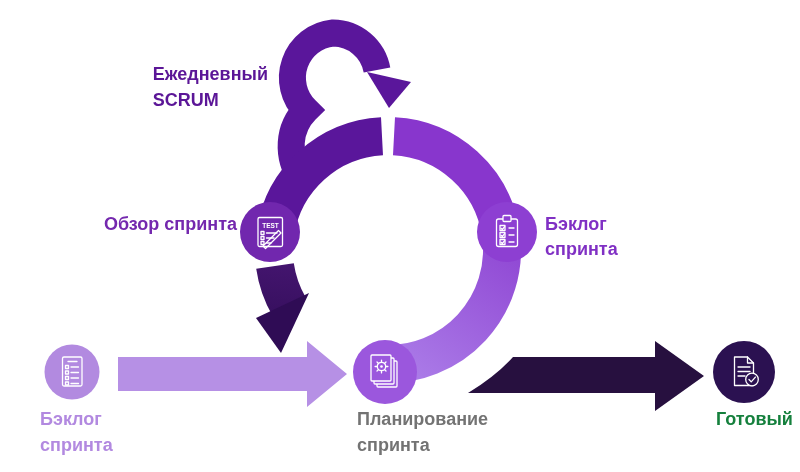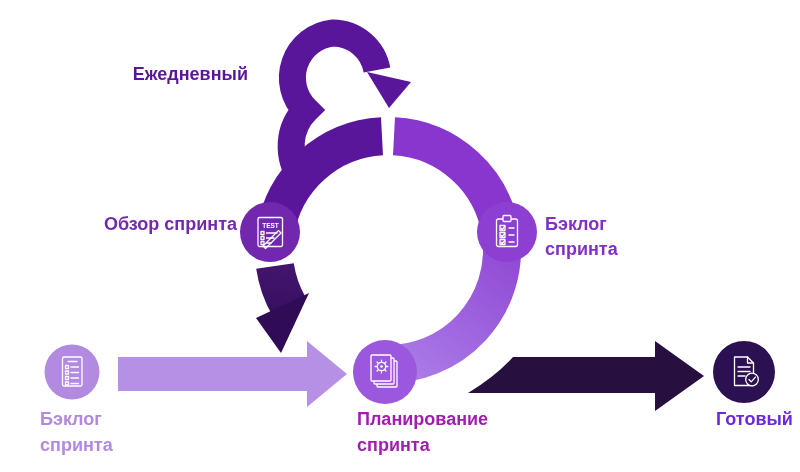--- a/index.html
+++ b/index.html
@@ -101,40 +101,41 @@
       <path d="M734.5 357 h13 l6 6 v22.5 h-19 Z"></path>
       <path d="M747.5 357 v6 h6"></path>
       <line x1="738" y1="367" x2="750" y2="367"></line>
       <line x1="738" y1="371.5" x2="750" y2="371.5"></line>
       <line x1="738" y1="376" x2="745" y2="376"></line>
       <circle cx="752" cy="379.5" r="6.3" fill="#2b1151"></circle>
       <path d="M749 379.5 l2.2 2.4 l4.2-4.8"></path>
     </g>
   </svg>
 
-  <div class="label" style="top:61px;right:552px;text-align:left;color:#5b1697;line-height:26px;">
+  <div class="label" style="top:61px;right:532px;text-align:left;color:#5b1697;line-height:26px;">
     <span class="line">Ежедневный</span>
+    <span class="line">SCRUM</span>
   </div>
 
   <div class="label" style="top:212px;right:563px;text-align:right;color:#7428ae;">
     <span class="line">Обзор спринта</span>
   </div>
 
   <div class="label" style="top:212px;left:545px;color:#8030c4;">
     <span class="line">Бэклог</span>
     <span class="line">спринта</span>
   </div>
 
   <div class="label bottom" style="top:406px;left:40px;color:#b289e0;">
     <span class="line">Бэклог</span>
     <span class="line">спринта</span>
   </div>
 
-  <div class="label bottom" style="top:406px;left:357px;color:#a21caf;">
+  <div class="label bottom" style="top:406px;left:357px;color:#737373;">
     <span class="line">Планирование</span>
     <span class="line">спринта</span>
   </div>
 
-  <div class="label bottom" style="top:406px;left:716px;color:#6d28d9;">
+  <div class="label bottom" style="top:406px;left:716px;color:#15803d;">
     <span class="line">Готовый</span>
   </div>
 
 </div>
 
 </body></html>

